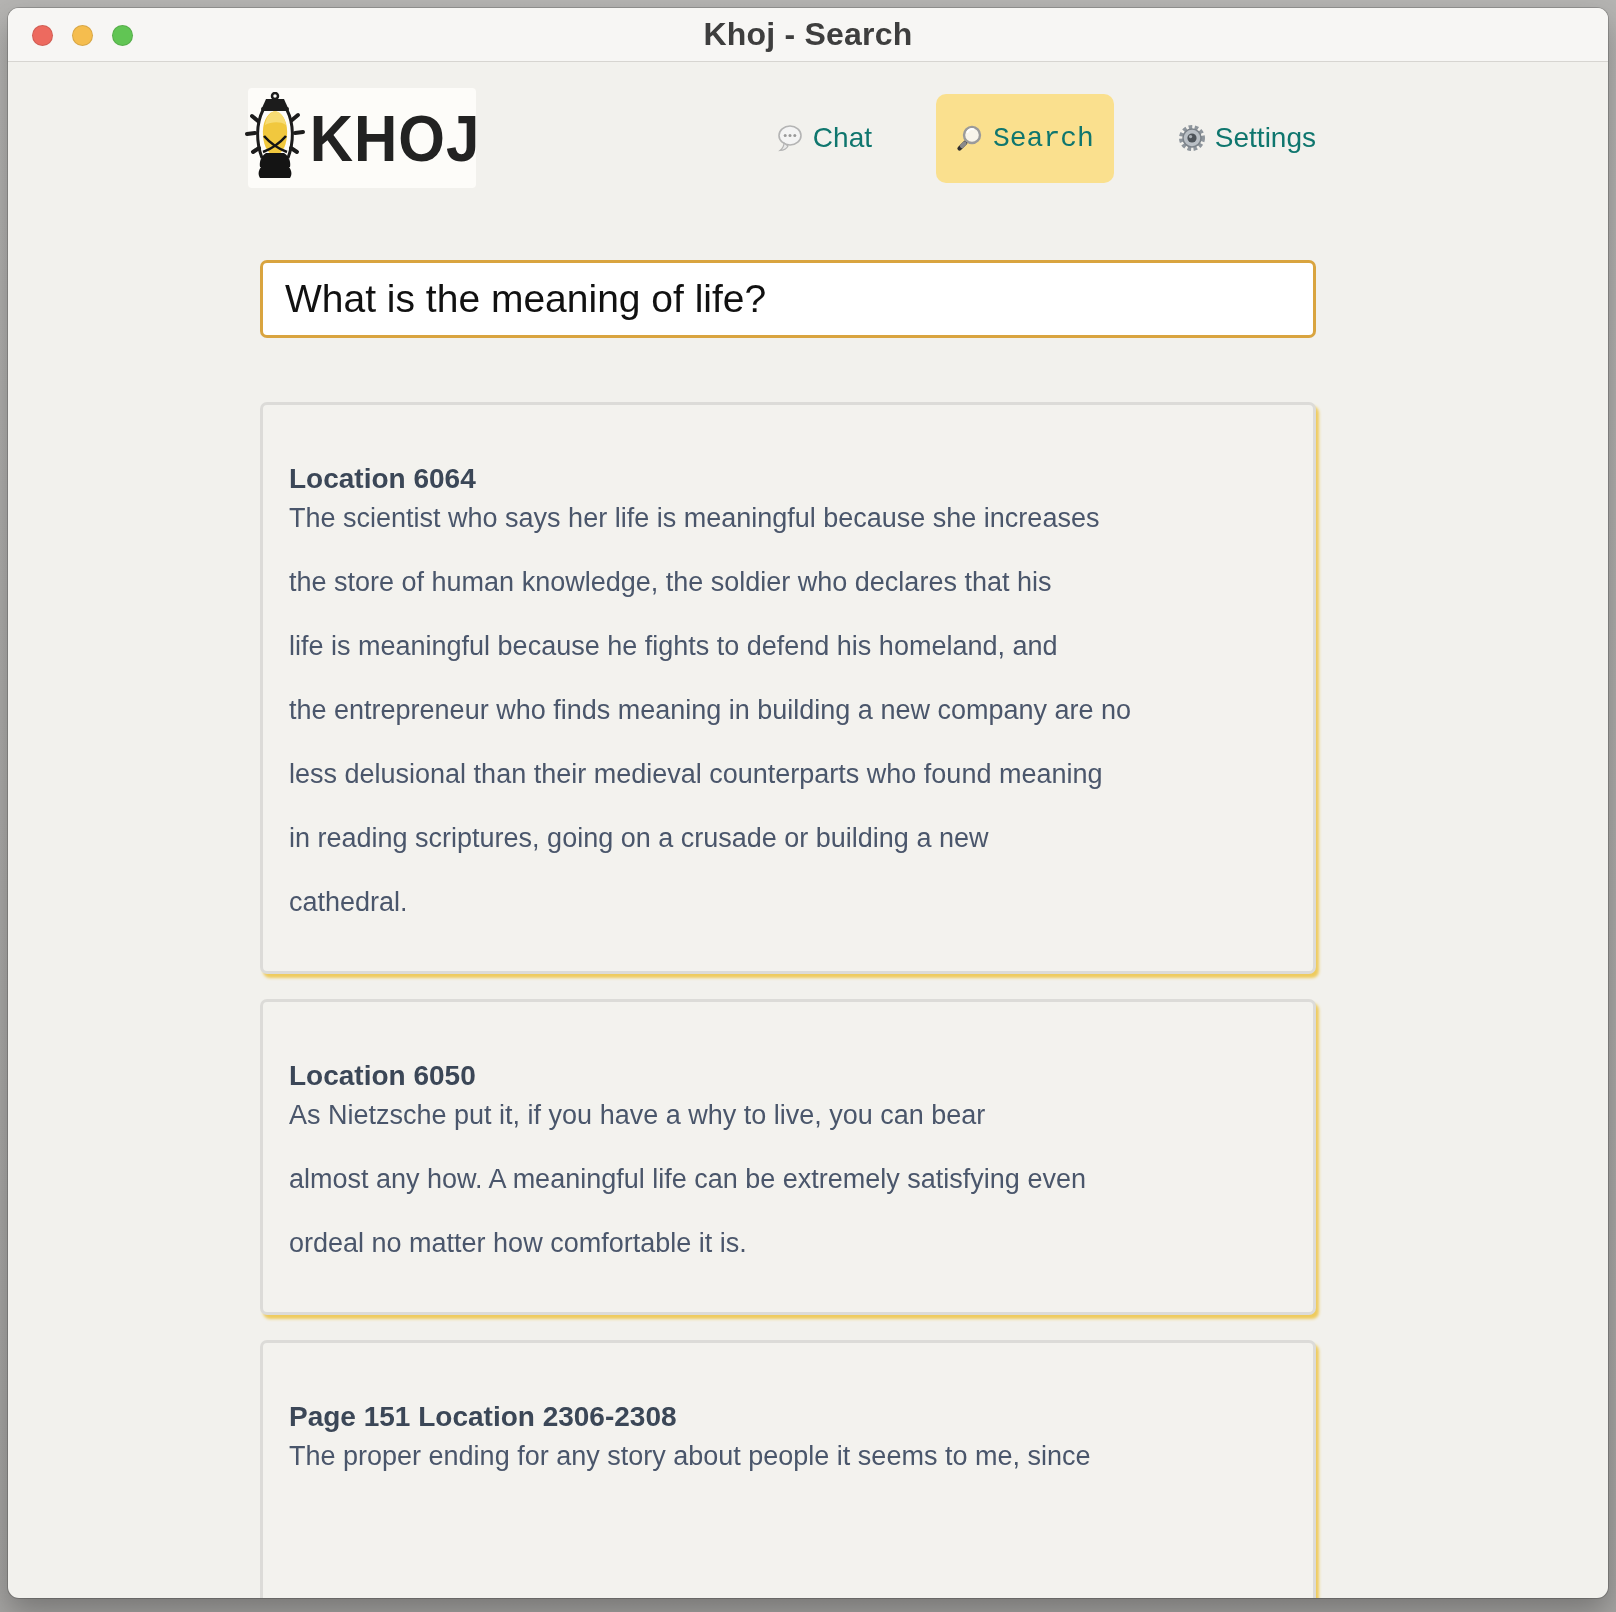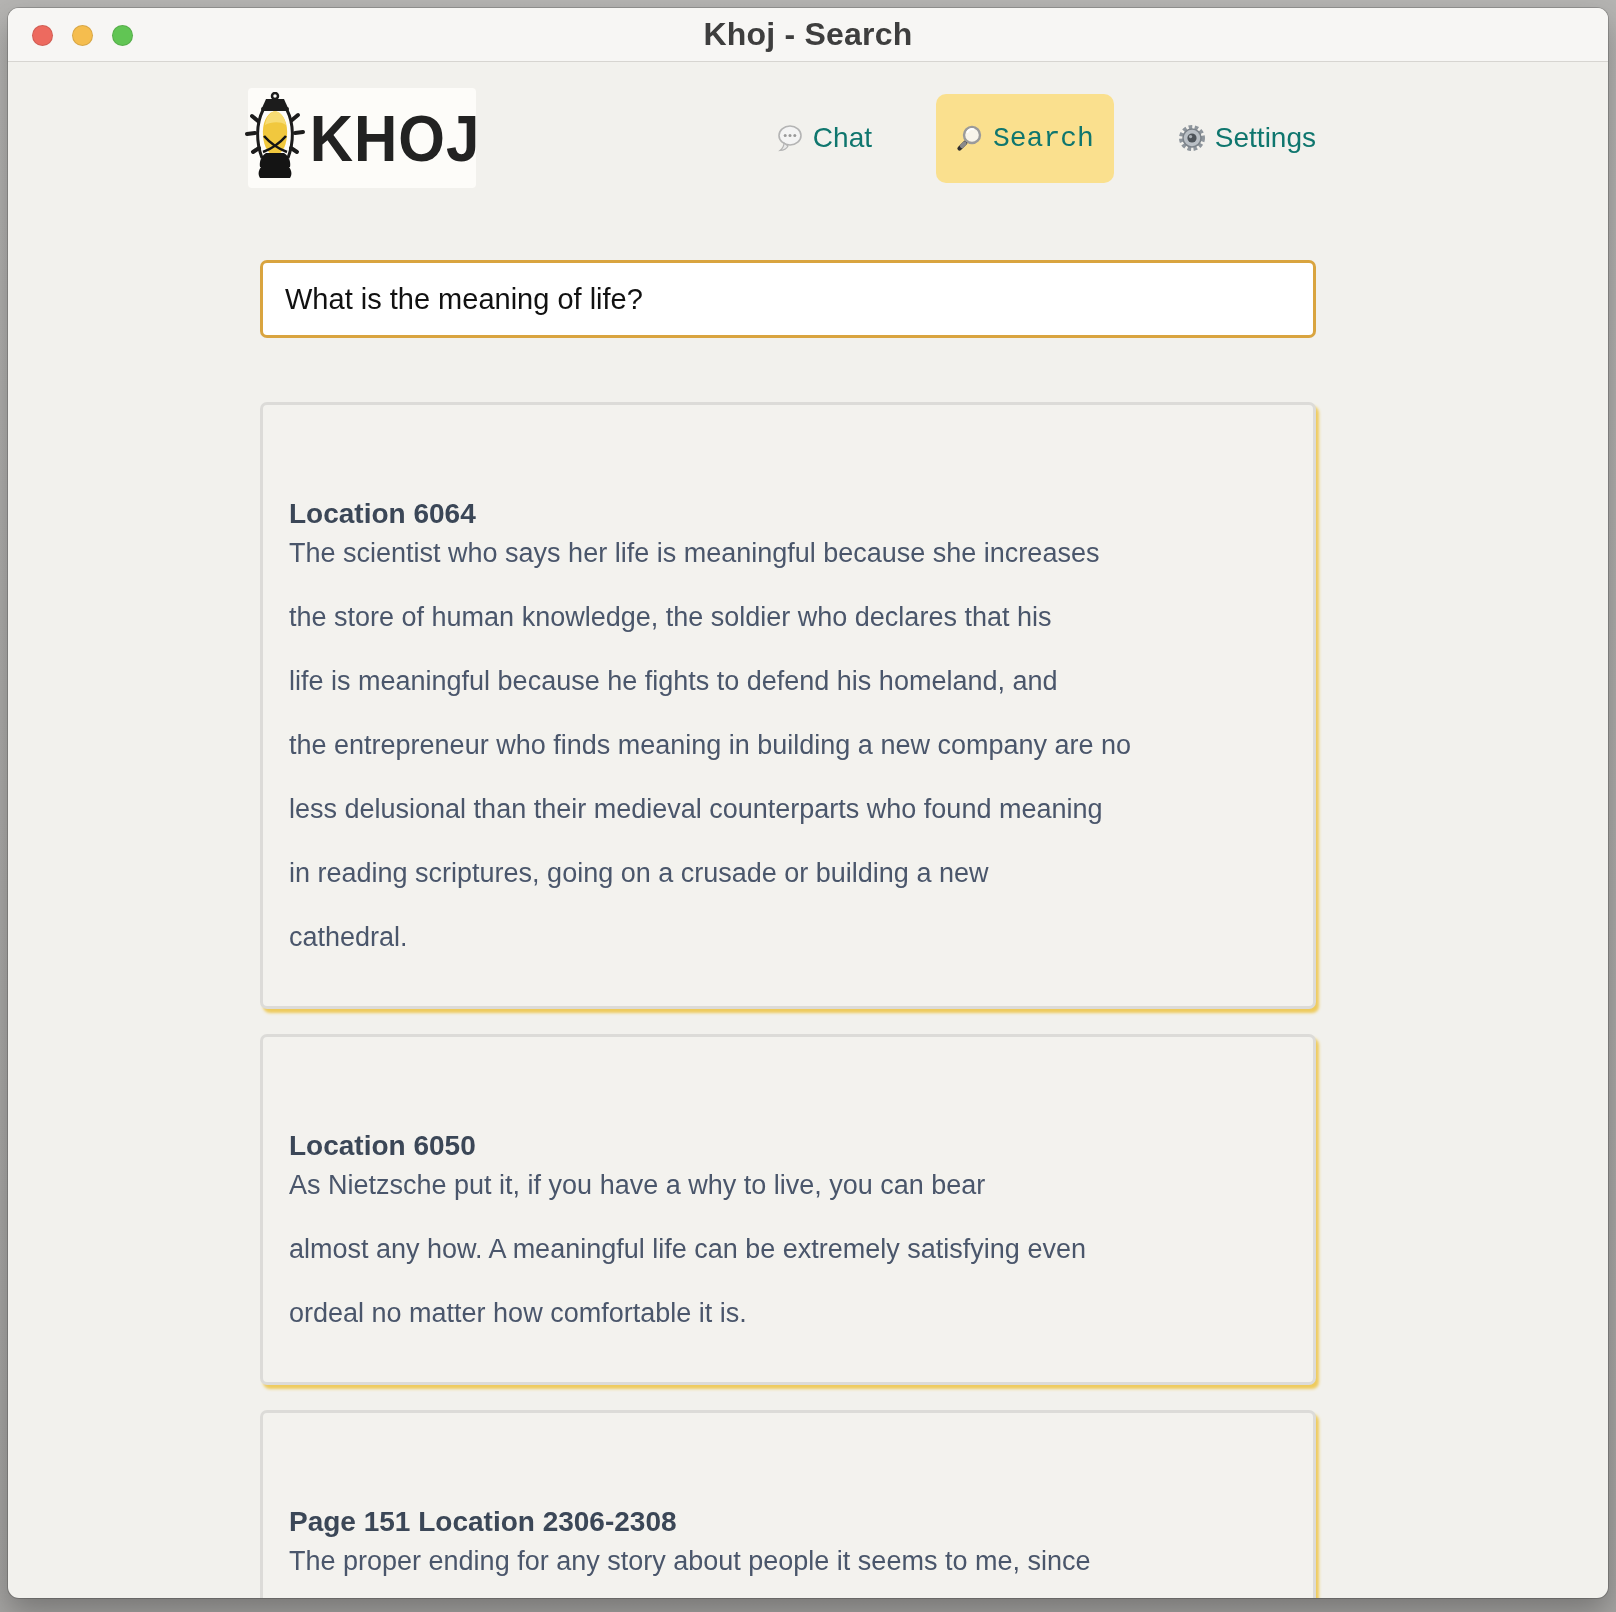--- a/index.html
+++ b/index.html
@@ -68,34 +68,34 @@
   .icon { display: inline-flex; }
   
   .search-row { margin-top: 72px; }
   .search-input {
     width: 100%;
     height: 78px;
     border: 3px solid #d9a43f;
     border-radius: 7px;
     background: #ffffff;
     font-family: "Liberation Sans", sans-serif;
-    font-size: 29px;
+    font-size: 39px;
     color: #111;
     padding: 0 22px;
     outline: none;
     caret-color: #111;
   }
   
   .results { margin-top: 64px; padding-bottom: 40px; }
   .card {
     background: #f3f2ee;
     border: 3px solid #dcdbd8;
     border-radius: 7px;
     box-shadow: 3px 4px 3px 0 #eecb5d;
-    padding: 92px 26px 52px 26px;
+    padding: 57px 26px 52px 26px;
     margin-bottom: 25px;
   }
   .card-heading {
     font-size: 28px;
     font-weight: bold;
     color: #3b4757;
     line-height: 34px;
   }
   .card p {
     font-size: 27px;

